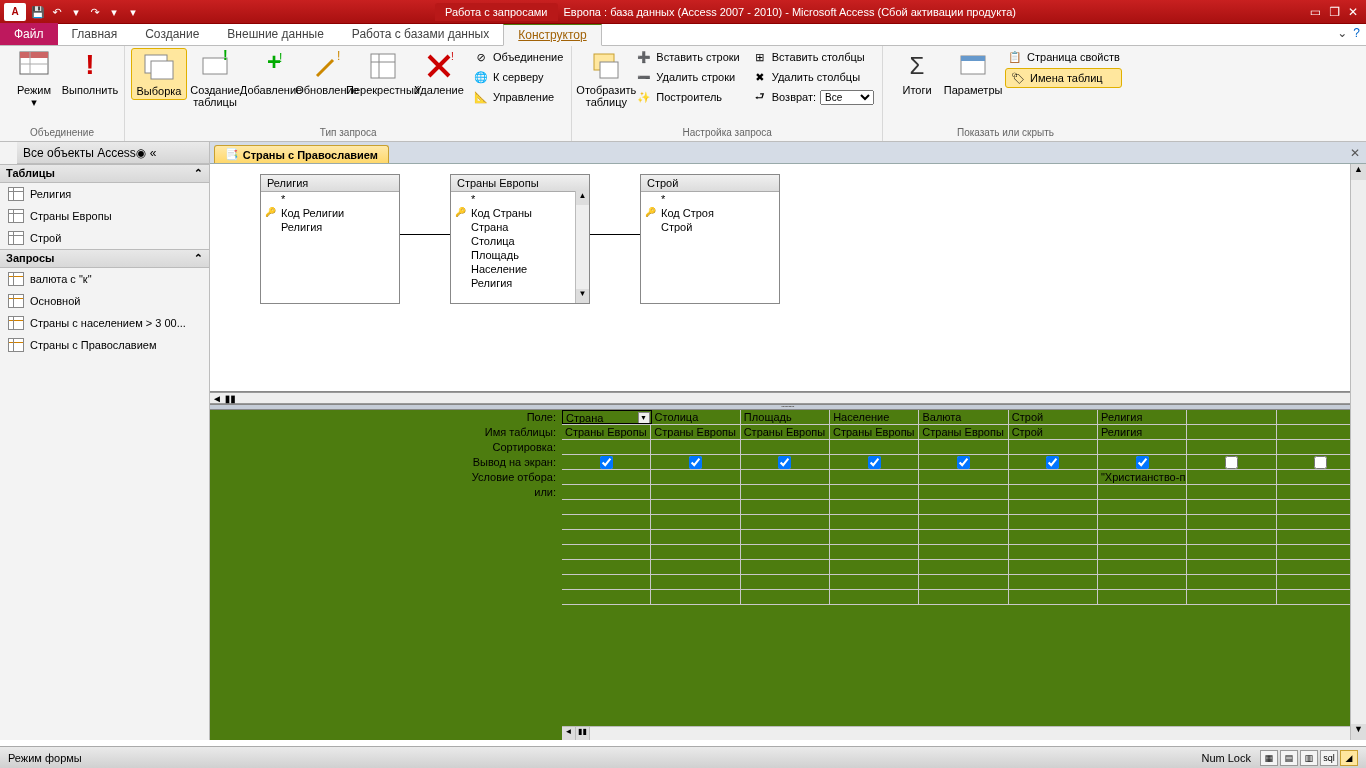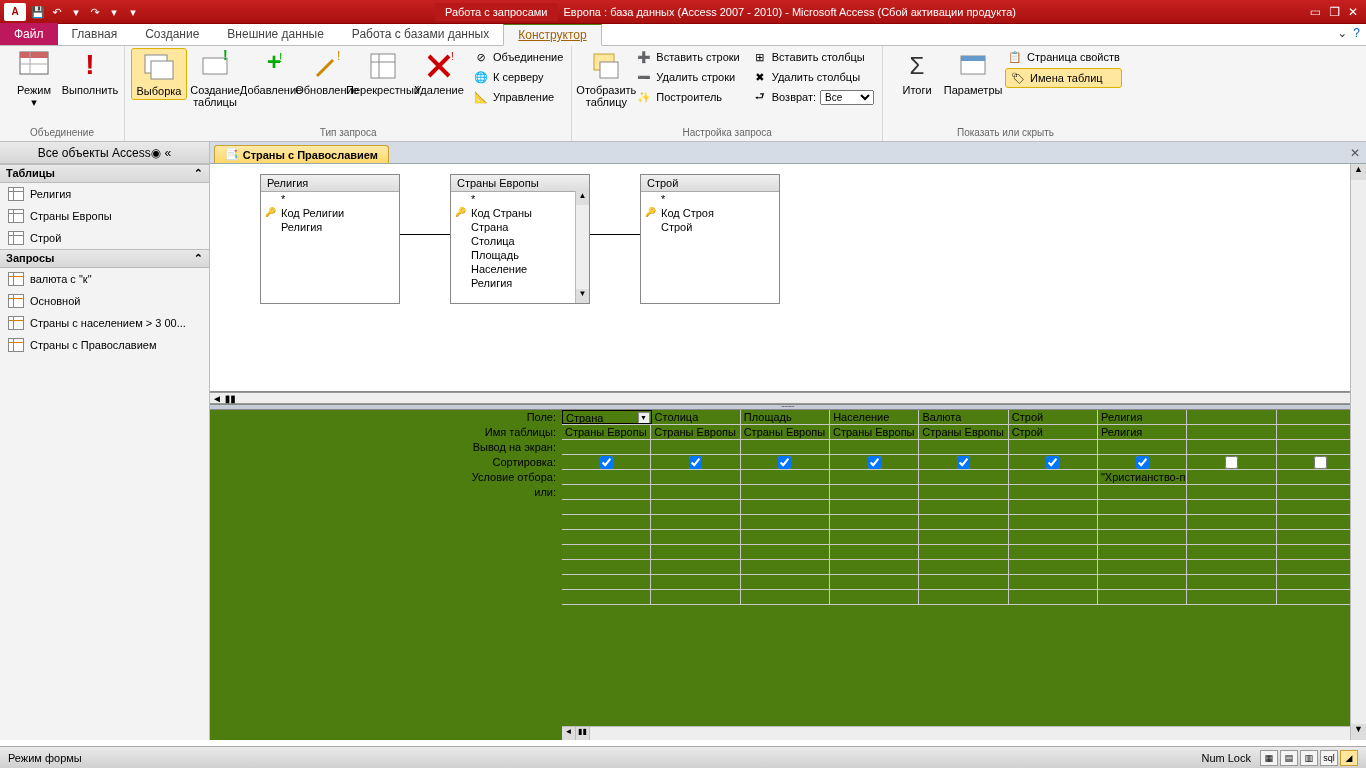--- a/index.html
+++ b/index.html
@@ -32,21 +32,21 @@
 .big-btn.active { background: #ffe79e; border: 1px solid #e0b000; border-radius: 3px; }
 .big-btn .ico { width: 32px; height: 32px; margin-bottom: 2px; }
 .small-row { display: flex; align-items: center; gap: 4px; padding: 1px 2px; font-size: 11px; white-space: nowrap; }
 .small-row .si { width: 16px; height: 16px; display: inline-flex; align-items: center; justify-content: center; }
 .col { display: flex; flex-direction: column; gap: 2px; }
 .highlight-btn { background: #ffe79e; border: 1px solid #e0b000; border-radius: 3px; padding: 1px 4px; }
 
 
 .main { display: flex; height: 598px; }
 .nav-pane { width: 210px; background: #f3f3f3; border-right: 1px solid #bdbdbd; display: flex; flex-direction: column; }
-.nav-header { height: 22px; background: linear-gradient(#eaeaea,#d6d6d6); border-bottom: 1px solid #bdbdbd; display: flex; align-items: center; padding: 0 6px; font-size: 12px; justify-content: center; }
+.nav-header { height: 22px; background: linear-gradient(#eaeaea,#d6d6d6); border-bottom: 1px solid #bdbdbd; display: flex; align-items: center; padding: 0 6px; font-size: 12px; justify-content: flex-start; margin-left: 17px; }
 .nav-search { display: flex; padding: 2px; }
 .nav-search input { flex: 1; height: 18px; font-size: 11px; padding: 0 4px; border: 1px solid #bbb; font-style: italic; color: #888; }
 .nav-search-btn { width: 20px; border: 1px solid #bbb; background: #eee; text-align: center; line-height: 16px; }
 .nav-group-head { background: linear-gradient(#e8e8e8,#d8d8d8); border-top: 1px solid #bbb; border-bottom: 1px solid #bbb; padding: 2px 6px; font-weight: bold; font-size: 11px; display: flex; justify-content: space-between; }
 .nav-item { padding: 4px 6px 4px 8px; display: flex; align-items: center; gap: 6px; font-size: 11px; }
 .nav-icon { width: 16px; height: 14px; background: #fff; border: 1px solid #888; position: relative; }
 .nav-icon::before { content: ""; position: absolute; top: 3px; left: 0; right: 0; height: 1px; background: #888; }
 .nav-icon::after { content: ""; position: absolute; top: 0; left: 4px; bottom: 0; width: 1px; background: #888; }
 .nav-icon.query::before { background: #d08000; }
 
@@ -385,22 +385,22 @@
     <div class="hruler">
         <span class="larrow">◄ ▮▮</span>
         <span class="rarrow">►</span>
       </div>
     <div class="splitter">▪▪▪▪▪▪▪▪▪</div>
 
     <div class="grid-wrap">
       <div class="grid-labels">
         <div>Поле:</div>
         <div>Имя таблицы:</div>
+        <div>Сортировка:</div>
         <div>Вывод на экран:</div>
-        <div>Сортировка:</div>
         <div>Условие отбора:</div>
         <div>или:</div>
       </div>
       <div class="grid-table" id="grid-table">
           <div class="grid-row">
             <div class="grid-cell active">Страна<span class="dd">▼</span></div>
             <div class="grid-cell">Столица</div>
             <div class="grid-cell">Площадь</div>
             <div class="grid-cell">Население</div>
             <div class="grid-cell">Валюта</div>

